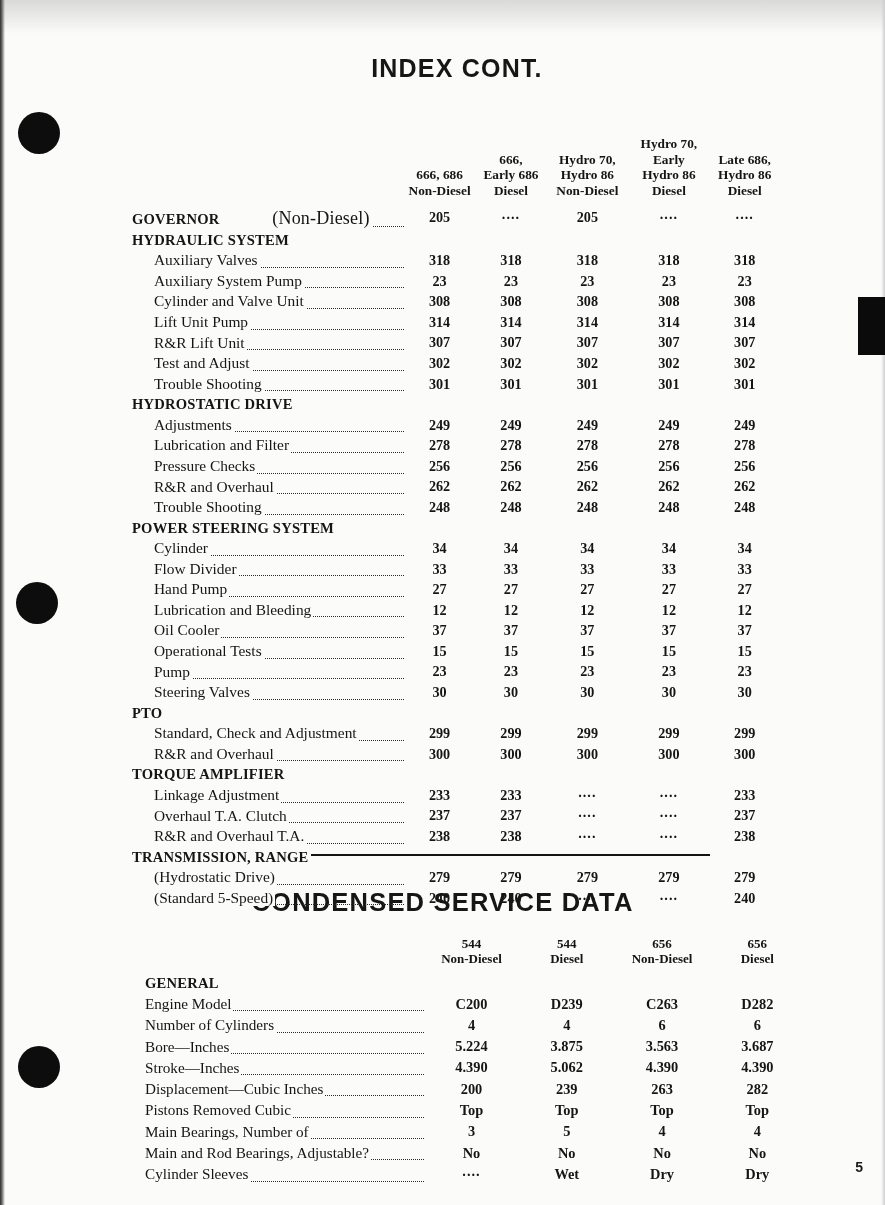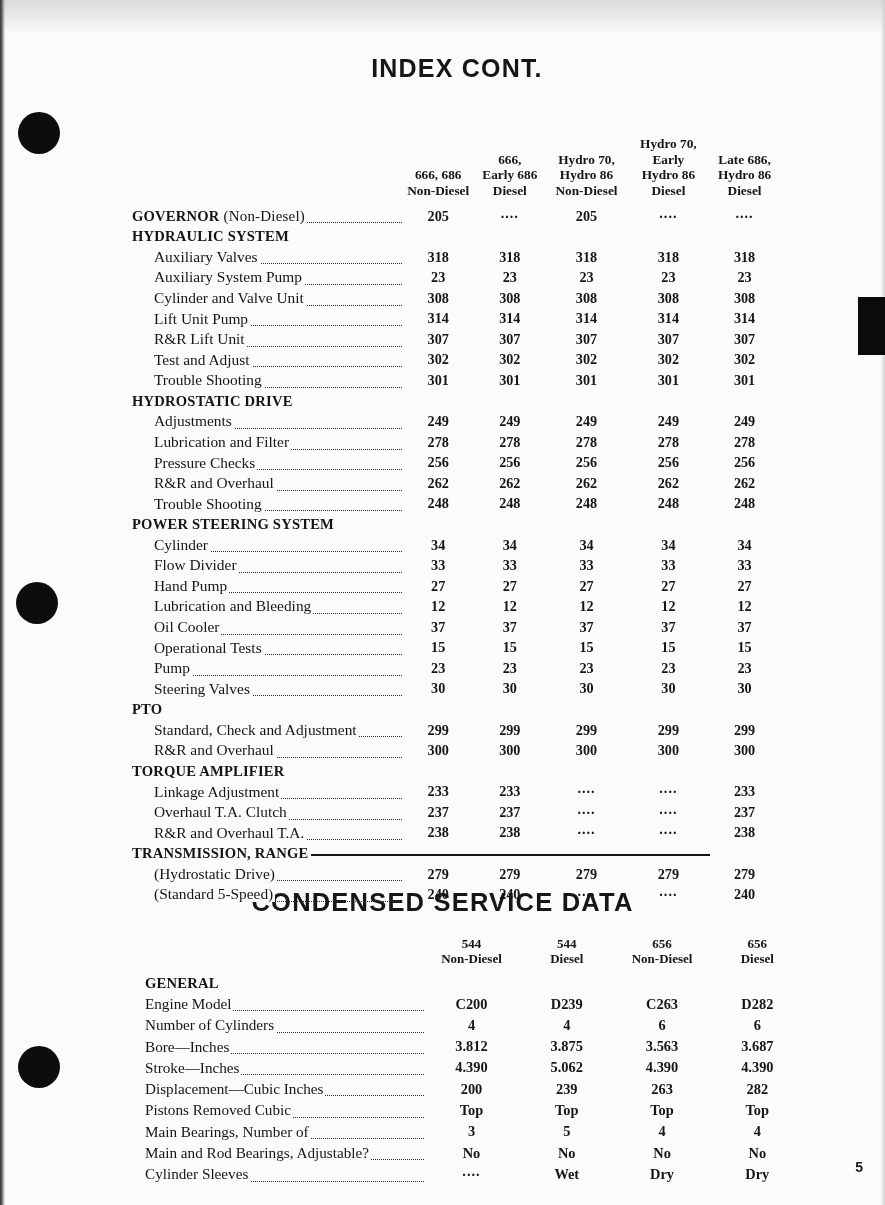--- a/index.html
+++ b/index.html
@@ -119,21 +119,21 @@
     bottom: 3px; left: 0; right: 0;
     border-bottom: 1.4px dotted #2a2a2a;
     z-index: 1;
   }
 
   .sec-head {
     font-weight: bold;
     font-size: 14.6px;
     letter-spacing: 0.2px;
   }
-  .sec-head .reg { font-weight: normal; font-size: 15px; }
+  .sec-head .reg { font-weight: normal; font-size: 18px; margin-left: 48px; }
   tr.sec-row td { padding-top: 8px; }
   tr.item-row td.lbl { padding-left: 22px; }
   tr.first-item td { padding-top: 1px; }
 
   
   .divider {
     position: absolute;
     left: 196px; top: 854px;
     width: 514px; height: 0;
     border-top: 2.4px solid #141414;
@@ -617,21 +617,21 @@
             </td>
             <td class="num">4</td>
             <td class="num">4</td>
             <td class="num">6</td>
             <td class="num">6</td>
           </tr>
           <tr>
             <td class="lbl">
               <span class="leader"><span class="t">Bore—Inches</span><span class="fill"></span></span>
             </td>
-            <td class="num">3.812</td>
+            <td class="num">5.224</td>
             <td class="num">3.875</td>
             <td class="num">3.563</td>
             <td class="num">3.687</td>
           </tr>
           <tr>
             <td class="lbl">
               <span class="leader"><span class="t">Stroke—Inches</span><span class="fill"></span></span>
             </td>
             <td class="num">4.390</td>
             <td class="num">5.062</td>

